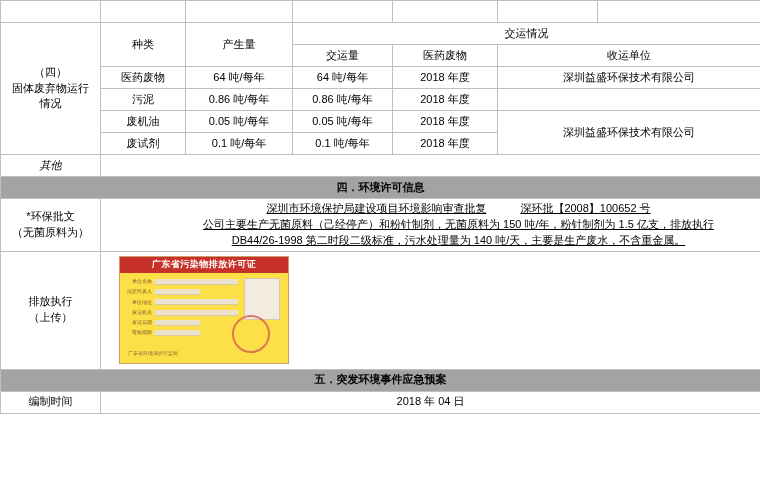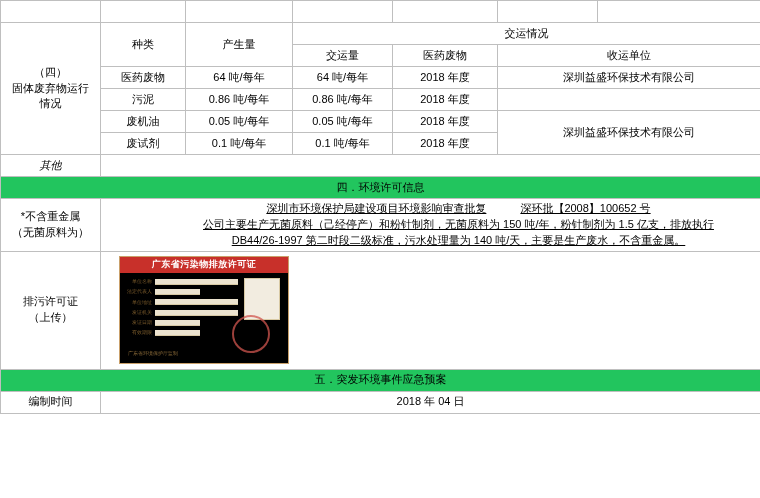--- a/index.html
+++ b/index.html
@@ -35,23 +35,23 @@
   td.noborder {
     border: none;
   }
   td.topline {
     border-left: 1px solid #bfbfbf;
     border-right: 1px solid #bfbfbf;
     border-top: 1px solid #bfbfbf;
     border-bottom: 1px solid #bfbfbf;
   }
   .sect-head td {
-    background: #22c55e;
+    background: #a3a3a3;
     text-align: left;
-    font-weight: normal;
+    font-weight: bold;
     font-size: 12px;
     padding-left: 10px;
     height: 24px;
   }
   .rowlabel {
     font-size: 11px;
     line-height: 1.5;
   }
   .big-cell {
     height: 100px;
@@ -77,21 +77,21 @@
   
   .cert-wrap {
     display: flex;
     justify-content: flex-start;
     padding-left: 14px;
   }
   .cert {
     width: 170px;
     height: 108px;
     border: 1px solid #c9a06a;
-    background: #000000;
+    background: #fde047;
     position: relative;
     box-sizing: border-box;
     overflow: hidden;
   }
   .cert-title {
     background: #c8302a;
     color: #fff;
     font-size: 9px;
     font-weight: bold;
     text-align: center;
@@ -237,39 +237,39 @@
     <td class="big-cell">其他</td>
     <td class="big-cell" colspan="6"></td>
   </tr>
 
   <tr class="sect-head">
     <td colspan="7">四．环境许可信息</td>
   </tr>
 
   <tr>
     <td>
-      <div>*不含重金属</div>
+      <div>*环保批文</div>
       <div>（无菌原料为）</div>
     </td>
     <td colspan="6" class="para">
       <div>
         <span class="indent" style="width:56px"></span><span>深圳市环境保护局建设项目环境影响审查批复</span><span class="gap"></span><span>深环批【2008】100652 号</span>
       </div>
       <div>
         <span class="indent" style="width:56px"></span><span>公司主要生产无菌原料（己经停产）和粉针制剂，无菌原料为 150 吨/年，粉针制剂为 1.5 亿支，排放执行</span>
       </div>
       <div>
-        <span class="indent" style="width:56px"></span><span>DB44/26-1997 第二时段二级标准，污水处理量为 140 吨/天，主要是生产废水，不含重金属。</span>
+        <span class="indent" style="width:56px"></span><span>DB44/26-1998 第二时段二级标准，污水处理量为 140 吨/天，主要是生产废水，不含重金属。</span>
       </div>
     </td>
   </tr>
 
   <tr>
     <td style="height:118px">
-      <div>排污许可证</div>
+      <div>排放执行</div>
       <div>（上传）</div>
     </td>
     <td colspan="6" style="height:118px">
       <div class="cert-wrap">
         <div class="cert">
           <div class="cert-title">广东省污染物排放许可证</div>
           <div class="cert-body">
             <div class="cert-lines">
               <div class="cert-line">
                 <span class="cert-lab">单位名称</span>

